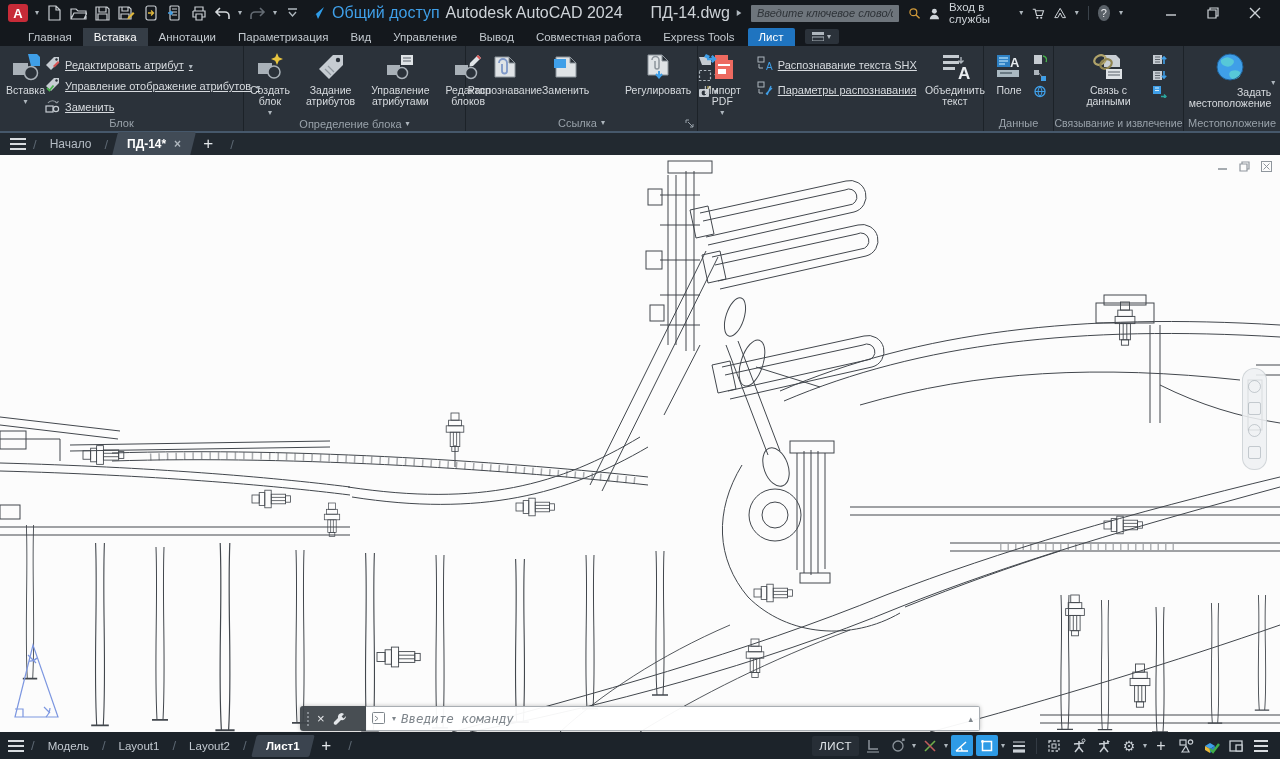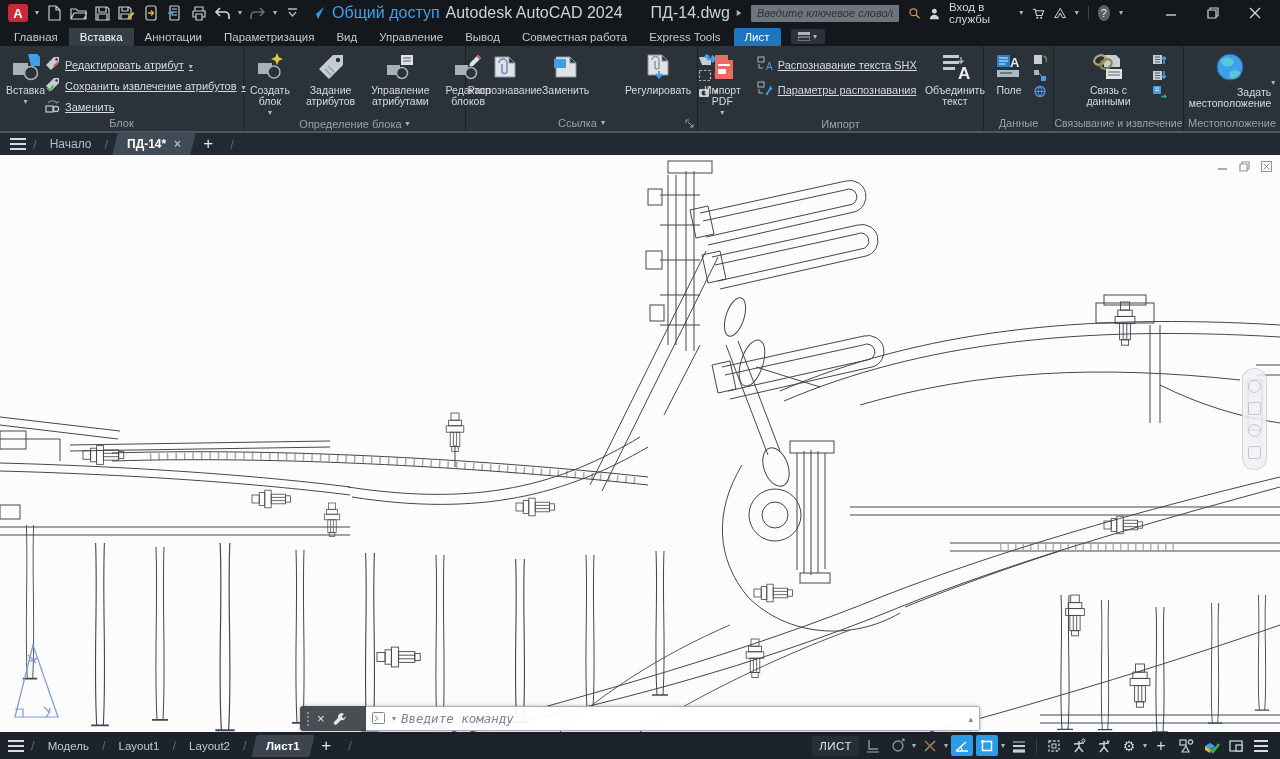--- a/index.html
+++ b/index.html
@@ -20,21 +20,21 @@
   .searchbox input { width:148px; height:17px; background:#6e757c; border:none; border-radius:1px;
                      font-style:italic; font-size:11px; color:#2e3338; padding:0 6px;
                      font-family:"Liberation Sans",sans-serif; }
   .searchbox input::placeholder { color:#2e3338; }
   .tb-right { display:flex; align-items:center; gap:9px; color:#ced3d8; font-size:11.5px; }
   .winbtns { display:flex; align-items:center; gap:0; margin-left:18px; }
   .winbtn { width:42px; height:24px; display:flex; align-items:center; justify-content:center; }
   .sep-v { width:1px; height:14px; background:#3a424a; }
 
   
-  .ribtabs { height:20px; background:#14181d; display:flex; align-items:flex-end; padding-left:3px; }
+  .ribtabs { height:20px; background:#14181d; display:flex; align-items:flex-end; padding-left:17px; }
   .rtab { padding:3px 11px; font-size:11.5px; color:#c3c9cf; cursor:default; }
   .rtab.active { background:#353d46; color:#fff; }
   .rtab.context { background:#1f74c0; color:#fff; border-radius:2px 2px 0 0; margin-left:2px; }
   .rib-opts { margin-left:10px; margin-bottom:2px; width:34px; height:15px; background:#2b323a;
               border-radius:2px; display:flex; align-items:center; justify-content:center; gap:3px; }
 
   
   .ribbon { height:85px; background:#2b323a; display:flex; }
   .panel { display:flex; flex-direction:column; border-right:1px solid #1c2228; position:relative; }
   .pbody { flex:1; display:flex; align-items:flex-start; padding:5px 6px 0 6px; }
@@ -266,21 +266,21 @@
             </svg>
           <span>Редактировать атрибут</span>
           <span class="caret">▾</span>
         </div>
         <div class="rowbtn">
           <svg width="15" height="15" viewBox="0 0 15 15">
               <path d="M1,9 L9,1 h5 v5 L6,14 z" fill="#c6ccd2"></path>
               <circle cx="11.5" cy="3.5" r="1.2" fill="#2b323a"></circle>
               <path d="M2,11 l2.5,2.5 4,-5" fill="none" stroke="#46b04a" stroke-width="1.8"></path>
             </svg>
-          <span>Сохранить извлечение атрибутов</span>
+          <span>Управление отображение атрибутов</span>
           <span class="caret">▾</span>
         </div>
         <div class="rowbtn">
           <svg width="15" height="15" viewBox="0 0 15 15">
               <rect x="1" y="8" width="7" height="6" fill="none" stroke="#c6ccd2" stroke-width="1.2"></rect>
               <circle cx="11" cy="11" r="2.6" fill="none" stroke="#c6ccd2" stroke-width="1.2"></circle>
               <path d="M3,5 a5,4 0 0 1 9,0 m0,0 l1.4,-1.8 m-1.4,1.8 l-1.8,-1.2" fill="none" stroke="#8f979e" stroke-width="1.2"></path>
             </svg>
           <span>Заменить</span>
         </div>
@@ -428,23 +428,20 @@
         <svg width="32" height="32" viewBox="0 0 32 32">
             <rect x="4" y="4" width="16" height="3" fill="#c6ccd2"></rect>
             <rect x="4" y="10" width="16" height="3" fill="#c6ccd2"></rect>
             <rect x="4" y="16" width="12" height="3" fill="#c6ccd2"></rect>
             <text x="19" y="28" font-size="17" font-weight="bold" fill="#e8ecef" font-family="Liberation Sans">A</text>
             <path d="M22,6 v6 m-2.5,-2.5 L22,12 l2.5,-2.5" fill="none" stroke="#aeb6bd" stroke-width="1.4"></path>
           </svg>
         <span>Объединить текст</span>
       </div>
     </div>
-    <div class="plabel">
-        <span>Импорт</span>
-      </div>
   </div>
 
   <div class="panel" style="width:70px;">
     <div class="pbody">
       <div class="bb" style="width:40px;">
         <svg width="32" height="32" viewBox="0 0 32 32">
             <rect x="4" y="4" width="13" height="12" fill="#2e81c4"></rect>
             <path d="M6,7 h9 M6,10 h9 M6,13 h6" stroke="#9fd0f0" stroke-width="1.4"></path>
             <text x="17" y="16" font-size="13" font-weight="bold" fill="#e8ecef" font-family="Liberation Sans">A</text>
             <path d="M4,19 h22 v7 H4 z" fill="#aab9c2"></path>

